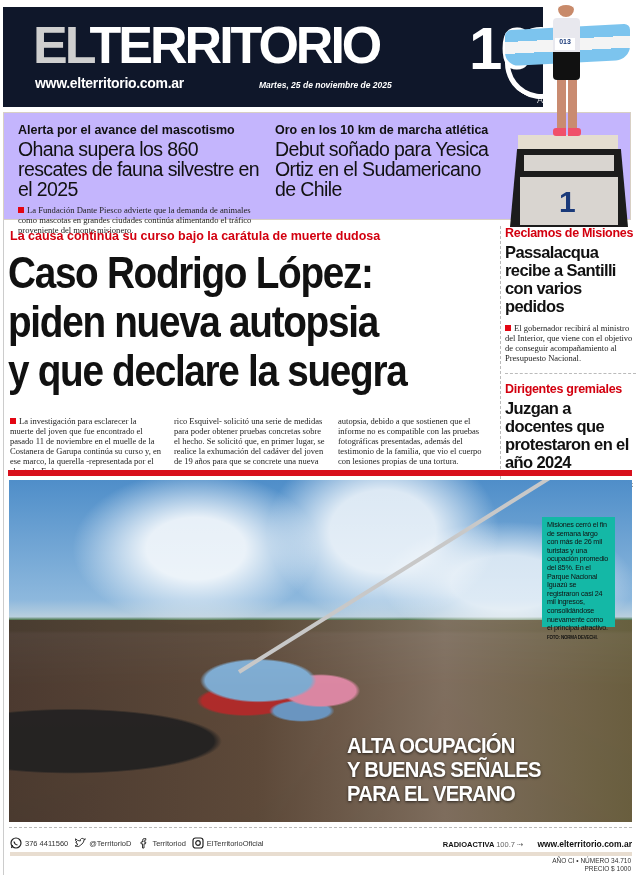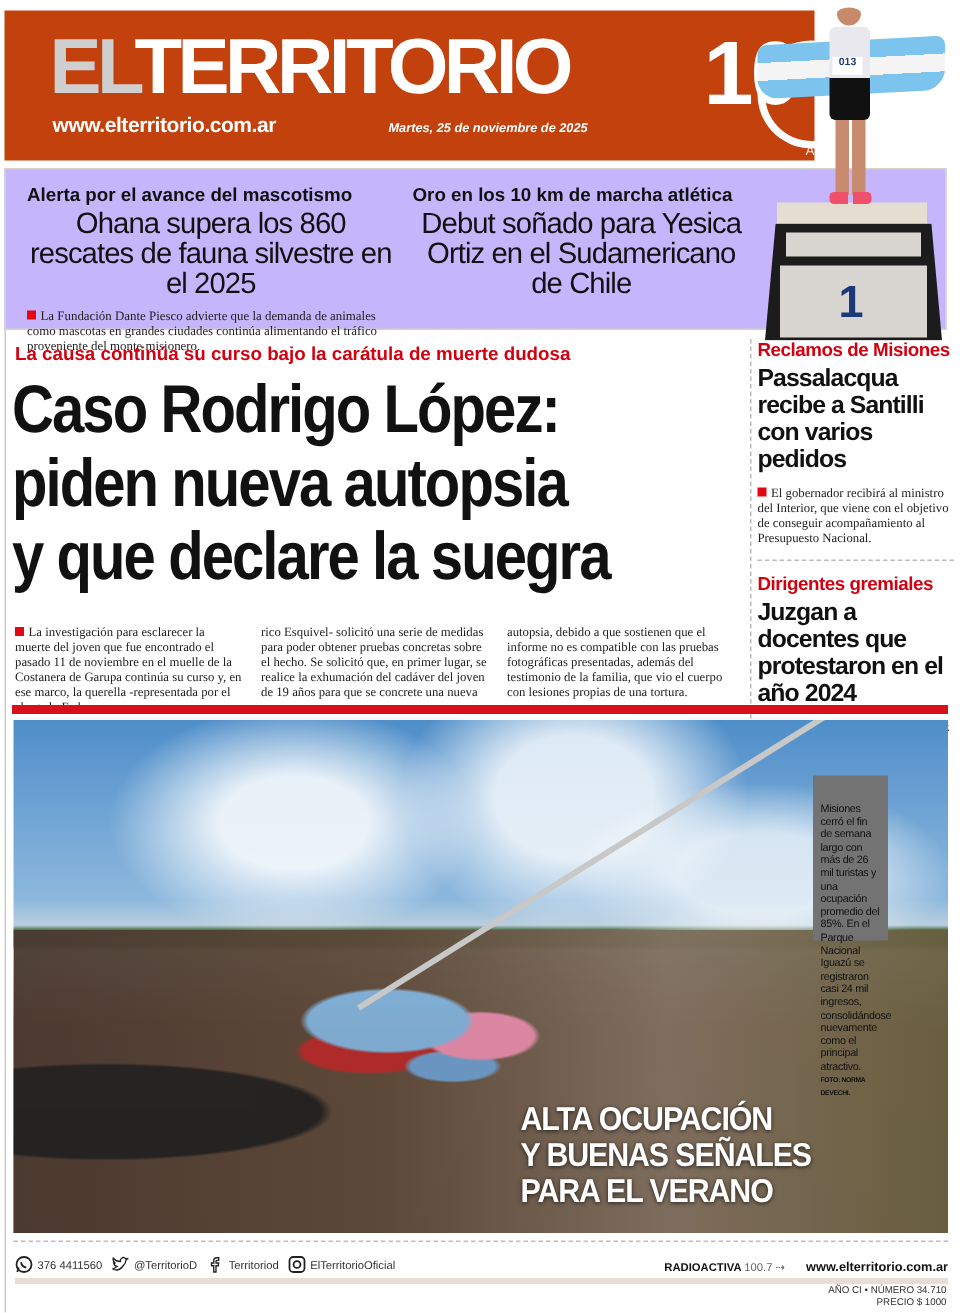--- a/index.html
+++ b/index.html
@@ -1,20 +1,20 @@
 <!DOCTYPE html>
 <html><head>
 <meta charset="utf-8">
 <style>
   * { box-sizing: border-box; margin: 0; padding: 0; }
   html, body { width: 640px; height: 875px; background: #ffffff; overflow: hidden; }
   body { font-family: "Liberation Sans", sans-serif; color: #111; position: relative; }
 
   
-  .masthead { position: absolute; left: 3px; top: 7px; width: 540px; height: 100px; background: #c2410c; padding-left: 22px; }
+  .masthead { position: absolute; left: 3px; top: 7px; width: 540px; height: 100px; background: #0f172a; padding-left: 22px; }
   .logo { position: absolute; left: 30px; top: 12px; font-family: "Liberation Sans", sans-serif; font-weight: 700; font-size: 52px; letter-spacing: -3px; line-height: 1; }
   .logo .el { color: #cfcfcf; }
   .logo .terr { color: #ffffff; }
   .site-url { position: absolute; left: 32px; top: 68px; color: #fff; font-weight: 700; font-size: 14px; letter-spacing: -0.3px; }
   .date { position: absolute; left: 256px; top: 73px; color: #fff; font-weight: 700; font-style: italic; font-size: 8.5px; }
   .anniv { position: absolute; left: 466px; top: 12px; width: 160px; height: 88px; }
   .anniv .num { position: absolute; left: 0; top: 0; color: #fff; font-weight: 700; font-size: 60px; line-height: 1; letter-spacing: -2px; }
   .anniv .ring { position: absolute; left: 36px; top: 8px; width: 72px; height: 72px; border: 5px solid #fff; border-radius: 50%; border-right-color: transparent; transform: rotate(30deg); }
   .anniv .anos { position: absolute; left: 68px; top: 76px; color: #fff; font-size: 9px; opacity: .85; }
 
@@ -30,21 +30,21 @@
   .podium .top { position: absolute; left: 8px; top: 0; width: 100px; height: 14px; background: #e5ddd0; }
   .podium .front { position: absolute; left: 0; top: 14px; width: 118px; height: 78px; background: #1c1c1c; clip-path: polygon(6% 0, 94% 0, 100% 100%, 0 100%); }
   .podium .band1 { position: absolute; left: 14px; top: 20px; width: 90px; height: 16px; background: #d9d5d0; }
   .podium .band2 { position: absolute; left: 10px; top: 42px; width: 98px; height: 48px; background: #d9d5d0; }
   .podium .one { position: absolute; left: 49px; top: 50px; font-size: 30px; font-weight: 700; color: #1a3a7a; }
 
   
   .teaser-row { position: absolute; left: 3px; top: 112px; width: 628px; height: 108px; background: #c4b5fd; border: 1px solid #d8d0c4; }
   .teaser { position: absolute; top: 10px; }
   .teaser .kicker { font-weight: 700; font-size: 12.5px; color: #111; }
-  .teaser .head { font-size: 19.5px; line-height: 20px; color: #111; letter-spacing: -0.6px; margin-top: 2px; text-align: center; }
+  .teaser .head { font-size: 19.5px; line-height: 20px; color: #111; letter-spacing: -0.6px; margin-top: 2px; }
   .teaser .body { font-family: "Liberation Serif", serif; font-size: 8.6px; line-height: 10px; color: #222; margin-top: 6px; }
   .bullet { display: inline-block; width: 6px; height: 6px; background: #e30613; margin-right: 3px; vertical-align: 0; }
   .teaser-1 { left: 14px; width: 245px; }
   .teaser-2 { left: 271px; width: 225px; }
 
   
   .main-kicker { position: absolute; left: 10px; top: 229px; color: #d3000f; font-weight: 700; font-size: 12.5px; }
   .main-head { position: absolute; left: 8px; top: 248px; width: 488px; font-family: "Liberation Sans Narrow", "Liberation Sans", sans-serif; font-weight: 700; font-size: 45px; line-height: 49px; letter-spacing: -1.5px; color: #111; transform: scaleX(0.86); transform-origin: left top; white-space: nowrap; }
   .main-body { position: absolute; left: 10px; top: 416px; width: 480px; display: flex; gap: 12px; font-family: "Liberation Serif", serif; font-size: 8.5px; line-height: 10px; color: #222; }
   .main-body .col { width: 152px; }
@@ -67,21 +67,21 @@
       linear-gradient(#4f8ec9 0%, #8db8dd 35%, #b9cfde 40%, #3f6b3a 41%, #3f6b3a 44%, #c9d4d8 45%, #7a4a3a 60%, #5a3a2a 100%); }
   .crowd { position: absolute; left: 0; top: 140px; width: 100%; height: 202px;
     background:
       radial-gradient(ellipse at 40% 30%, #7fb0d8 0 10%, transparent 11%),
       radial-gradient(ellipse at 50% 35%, #e08aa8 0 8%, transparent 9%),
       radial-gradient(ellipse at 47% 45%, #6a9ac8 0 6%, transparent 7%),
       radial-gradient(ellipse at 38% 40%, #b22a2a 0 8%, transparent 9%),
       radial-gradient(ellipse at 10% 60%, #222 0 18%, transparent 19%),
       linear-gradient(90deg, #4a3a30, #5d4a3a 40%, #807060 70%, #6a6040); opacity: .95; }
   .railing { position: absolute; left: 230px; top: 190px; width: 420px; height: 4px; background: #c8c8c8; transform: rotate(-32deg); transform-origin: left; }
-  .caption-box { position: absolute; left: 542px; top: 517px; width: 50px; height: 110px; background: #737373; padding: 18px 5px; font-size: 7.2px; line-height: 8.6px; color: #111; font-family: "Liberation Sans", sans-serif; letter-spacing: -0.2px; }
+  .caption-box { position: absolute; left: 542px; top: 517px; width: 73px; height: 110px; background: #14b8a6; padding: 4px 5px; font-size: 7.2px; line-height: 8.6px; color: #111; font-family: "Liberation Sans", sans-serif; letter-spacing: -0.2px; }
   .caption-box .credit { font-size: 4.5px; font-weight: 700; margin-top: 1px; }
   .photo-head { position: absolute; left: 347px; top: 734px; color: #fff; font-weight: 700; font-size: 22px; line-height: 24px; letter-spacing: -0.8px; text-shadow: 0 1px 3px rgba(0,0,0,.7); transform: scaleX(0.92); transform-origin: left top; }
 
   
   .footer-sep { position: absolute; left: 9px; top: 827px; width: 623px; border-top: 1px dashed #bbb; }
   .footer { position: absolute; left: 10px; top: 833px; width: 622px; height: 16px; display: flex; align-items: flex-end; font-size: 7.5px; color: #333; }
   .footer .soc { display: flex; align-items: center; margin-right: 6px; }
   .footer .ico { width: 12px; height: 12px; display: inline-block; margin-right: 3px; }
   .footer .right { margin-left: auto; display: flex; align-items: center; gap: 14px; }
   .footer .radio { font-weight: 700; font-size: 7.5px; color: #111; }

